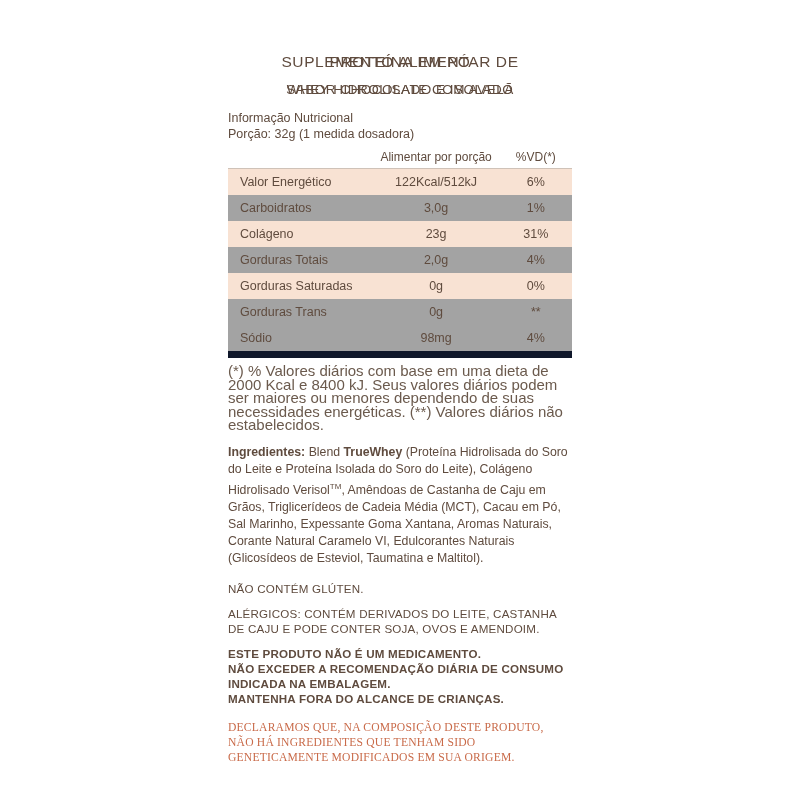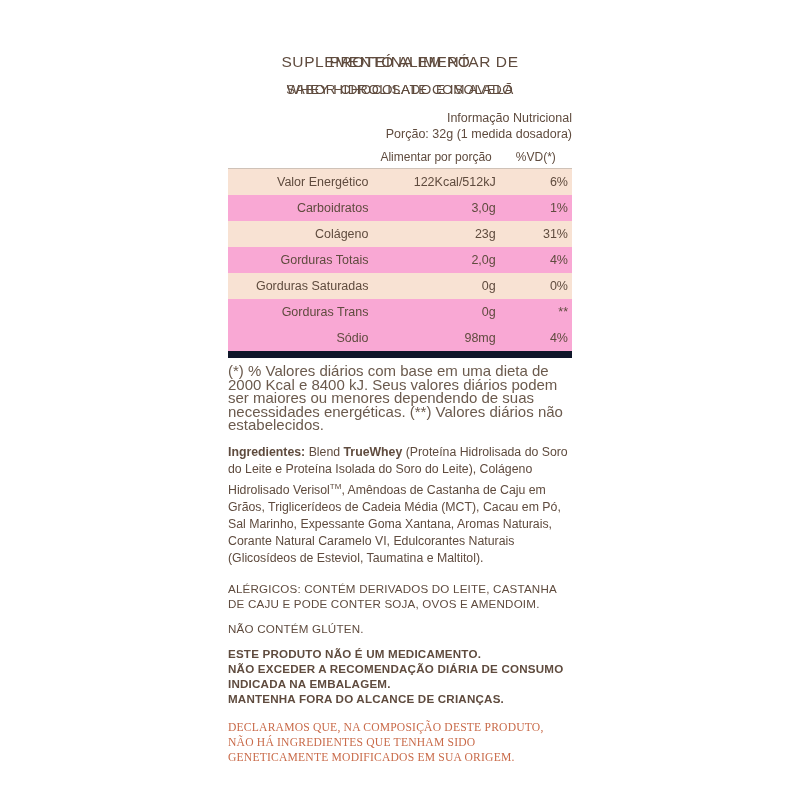--- a/index.html
+++ b/index.html
@@ -41,21 +41,21 @@
     text-align: center;
     font-size: 13.5px;
     line-height: 17px;
     letter-spacing: 0.5px;
     color: #5f4b3e;
     text-transform: uppercase;
     font-weight: 400;
     margin: 0 0 12px 0;
   }
   .info-block {
-    text-align: right;
+    text-align: left;
     font-size: 12.5px;
     line-height: 16px;
     color: #5f4b3e;
     margin-bottom: 6px;
   }
 
   
   table.nutri {
     width: 100%;
     border-collapse: collapse;
@@ -67,30 +67,29 @@
     text-align: center;
     padding: 2px 0 4px 0;
     border-bottom: 1px solid #cfc2b8;
     font-size: 12px;
   }
   th.col-label { width: 42%; text-align: left; }
   th.col-qty   { width: 37%; }
   th.col-vd    { width: 21%; }
 
   table.nutri td {
-    padding: 5px 4px;
+    padding: 5px 12px;
     font-size: 12.5px;
     line-height: 16px;
-    text-align: right;
   }
   td.c-label { text-align: left; padding-left: 10px; }
   td.c-qty   { text-align: center; }
   td.c-vd    { text-align: center; padding-right: 12px; }
   tr.shaded td { background: #f8e2d3; }
-  tr.plain td  { background: #f9a8d4; margin-top: 30px; }
+  tr.plain td  { background: #a3a3a3; margin-top: 30px; }
   table.nutri tr.last-row td { border-bottom: 7px solid #0f172a; }
 
   
   .footnote {
     font-size: 15px;
     line-height: 13.5px;
     color: #6b5a4d;
     margin-top: 6px;
     margin-bottom: 12px;
   }
@@ -193,22 +192,22 @@
           </tr>
         </tbody>
     </table>
 
     <div class="footnote">(*) % Valores diários com base em uma dieta de 2000 Kcal e 8400 kJ. Seus valores diários podem ser maiores ou menores dependendo de suas necessidades energéticas. (**) Valores diários não estabelecidos.</div>
 
     <div class="ingredients">
       <b>Ingredientes:</b><span> Blend </span><b>TrueWhey</b><span> (Proteína Hidrolisada do Soro do Leite e Proteína Isolada do Soro do Leite), Colágeno Hidrolisado Verisol</span><sup>TM</sup><span>, Amêndoas de Castanha de Caju em Grãos, Triglicerídeos de Cadeia Média (MCT), Cacau em Pó, Sal Marinho, Expessante Goma Xantana, Aromas Naturais, Corante Natural Caramelo VI, Edulcorantes Naturais (Glicosídeos de Esteviol, Taumatina e Maltitol).</span>
     </div>
 
+    <div class="warn">NÃO CONTÉM GLÚTEN.</div>
     <div class="warn">ALÉRGICOS: CONTÉM DERIVADOS DO LEITE, CASTANHA DE CAJU E PODE CONTER SOJA, OVOS E AMENDOIM.</div>
-    <div class="warn">NÃO CONTÉM GLÚTEN.</div>
 
     <div class="warn-group">
       <div class="warn">ESTE PRODUTO NÃO É UM MEDICAMENTO.</div>
       <div class="warn">NÃO EXCEDER A RECOMENDAÇÃO DIÁRIA DE CONSUMO INDICADA NA EMBALAGEM.</div>
       <div class="warn">MANTENHA FORA DO ALCANCE DE CRIANÇAS.</div>
     </div>
 
     <div class="declaration">DECLARAMOS QUE, NA COMPOSIÇÃO DESTE PRODUTO, NÃO HÁ INGREDIENTES QUE TENHAM SIDO GENETICAMENTE MODIFICADOS EM SUA ORIGEM.</div>
 
   </div>

